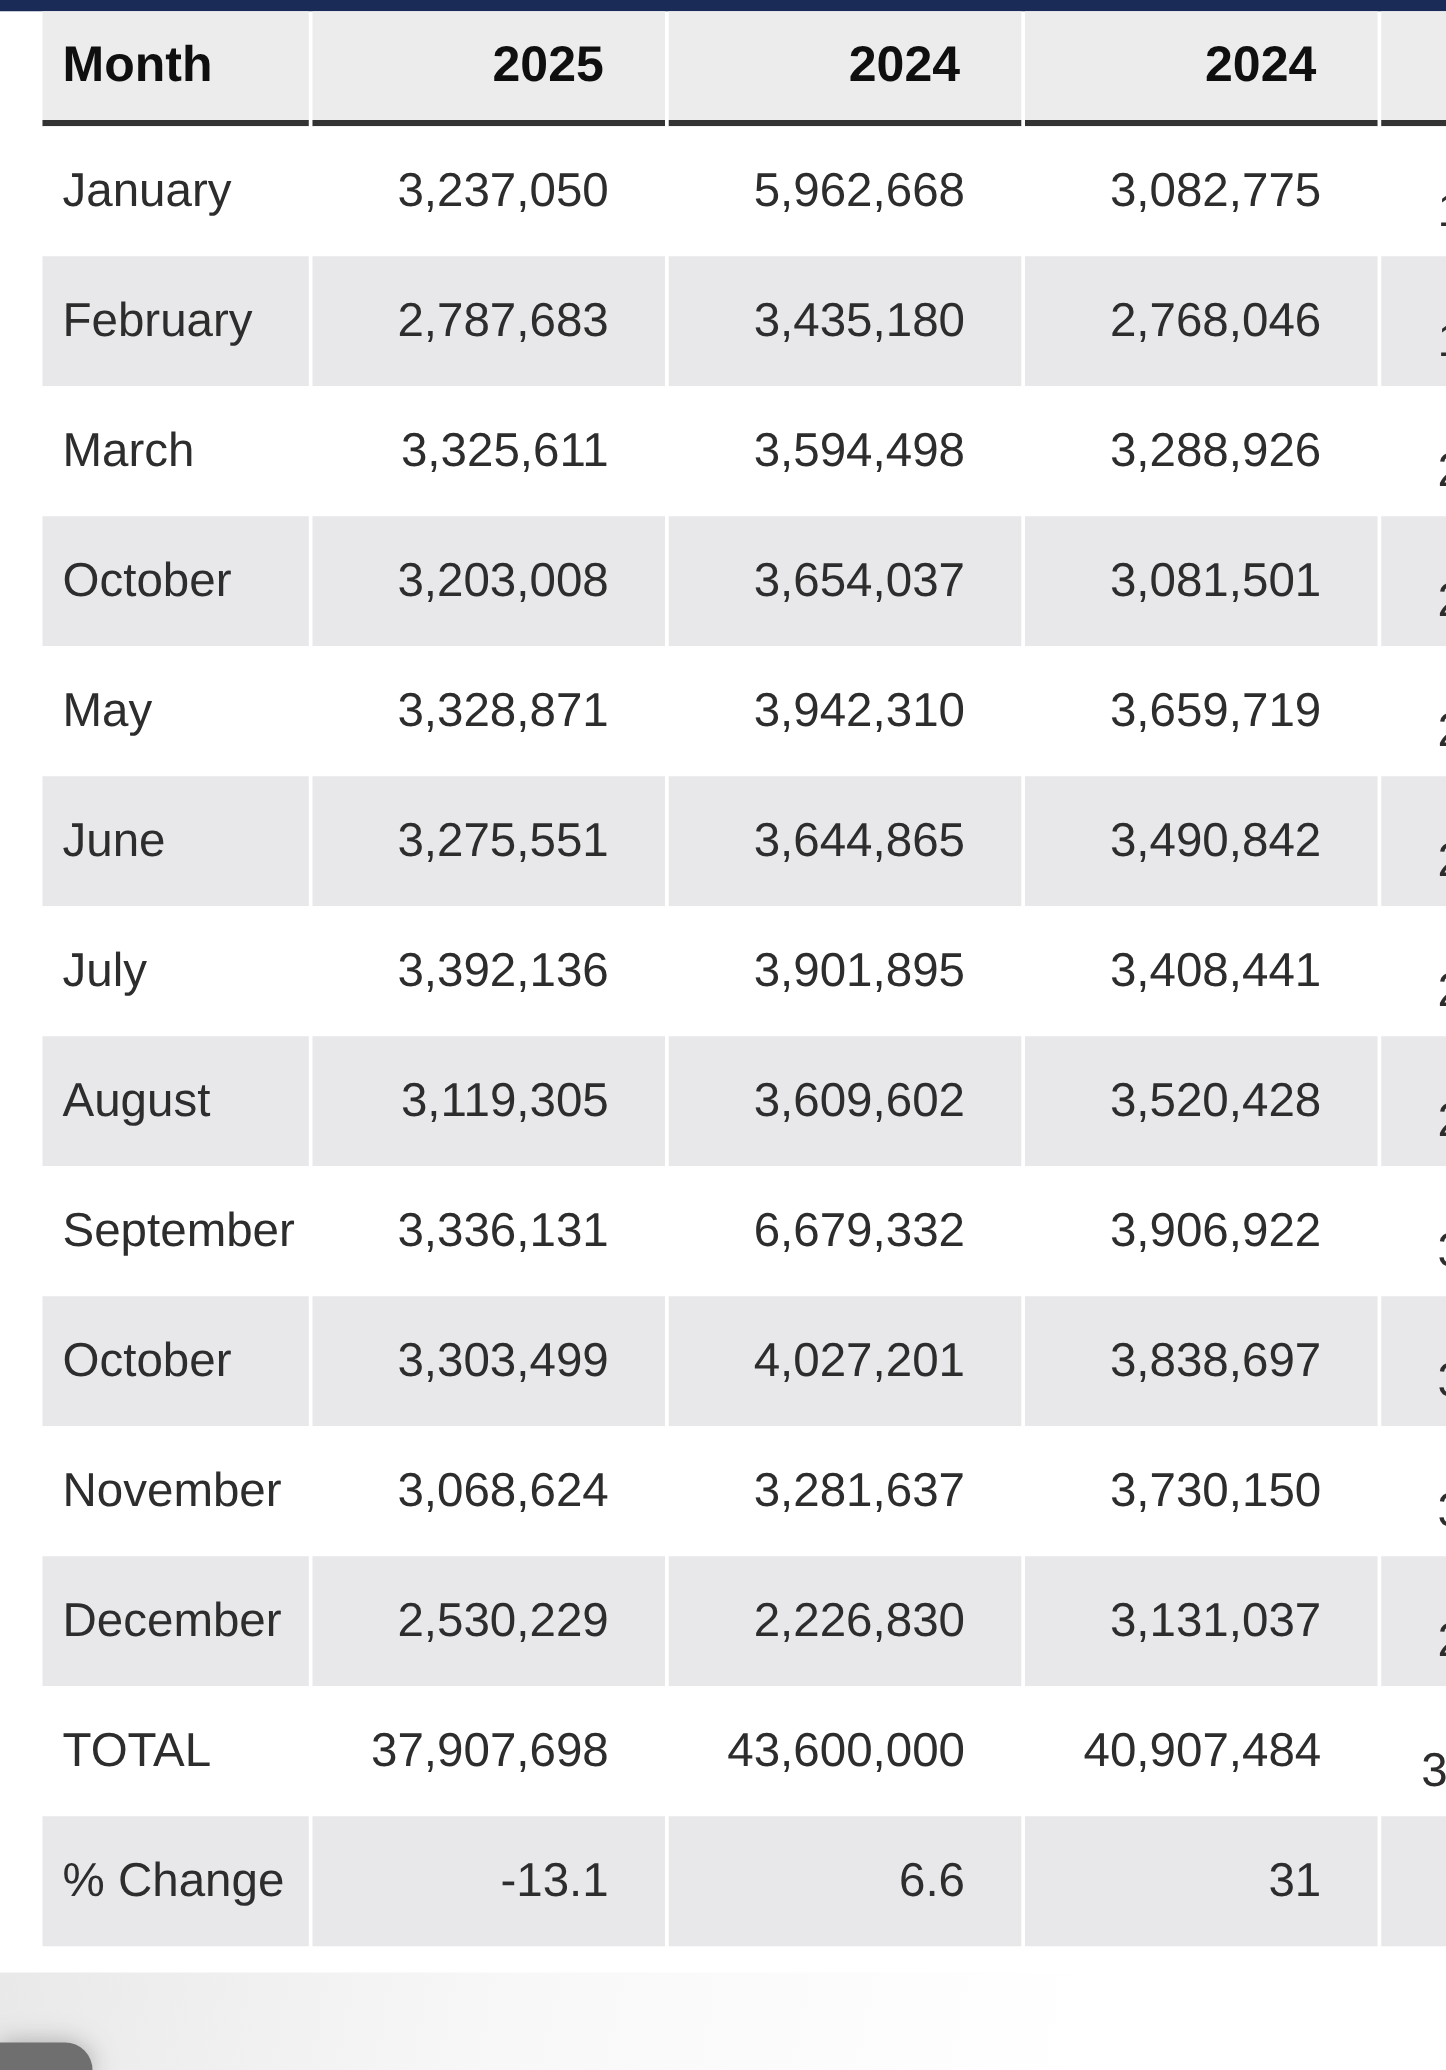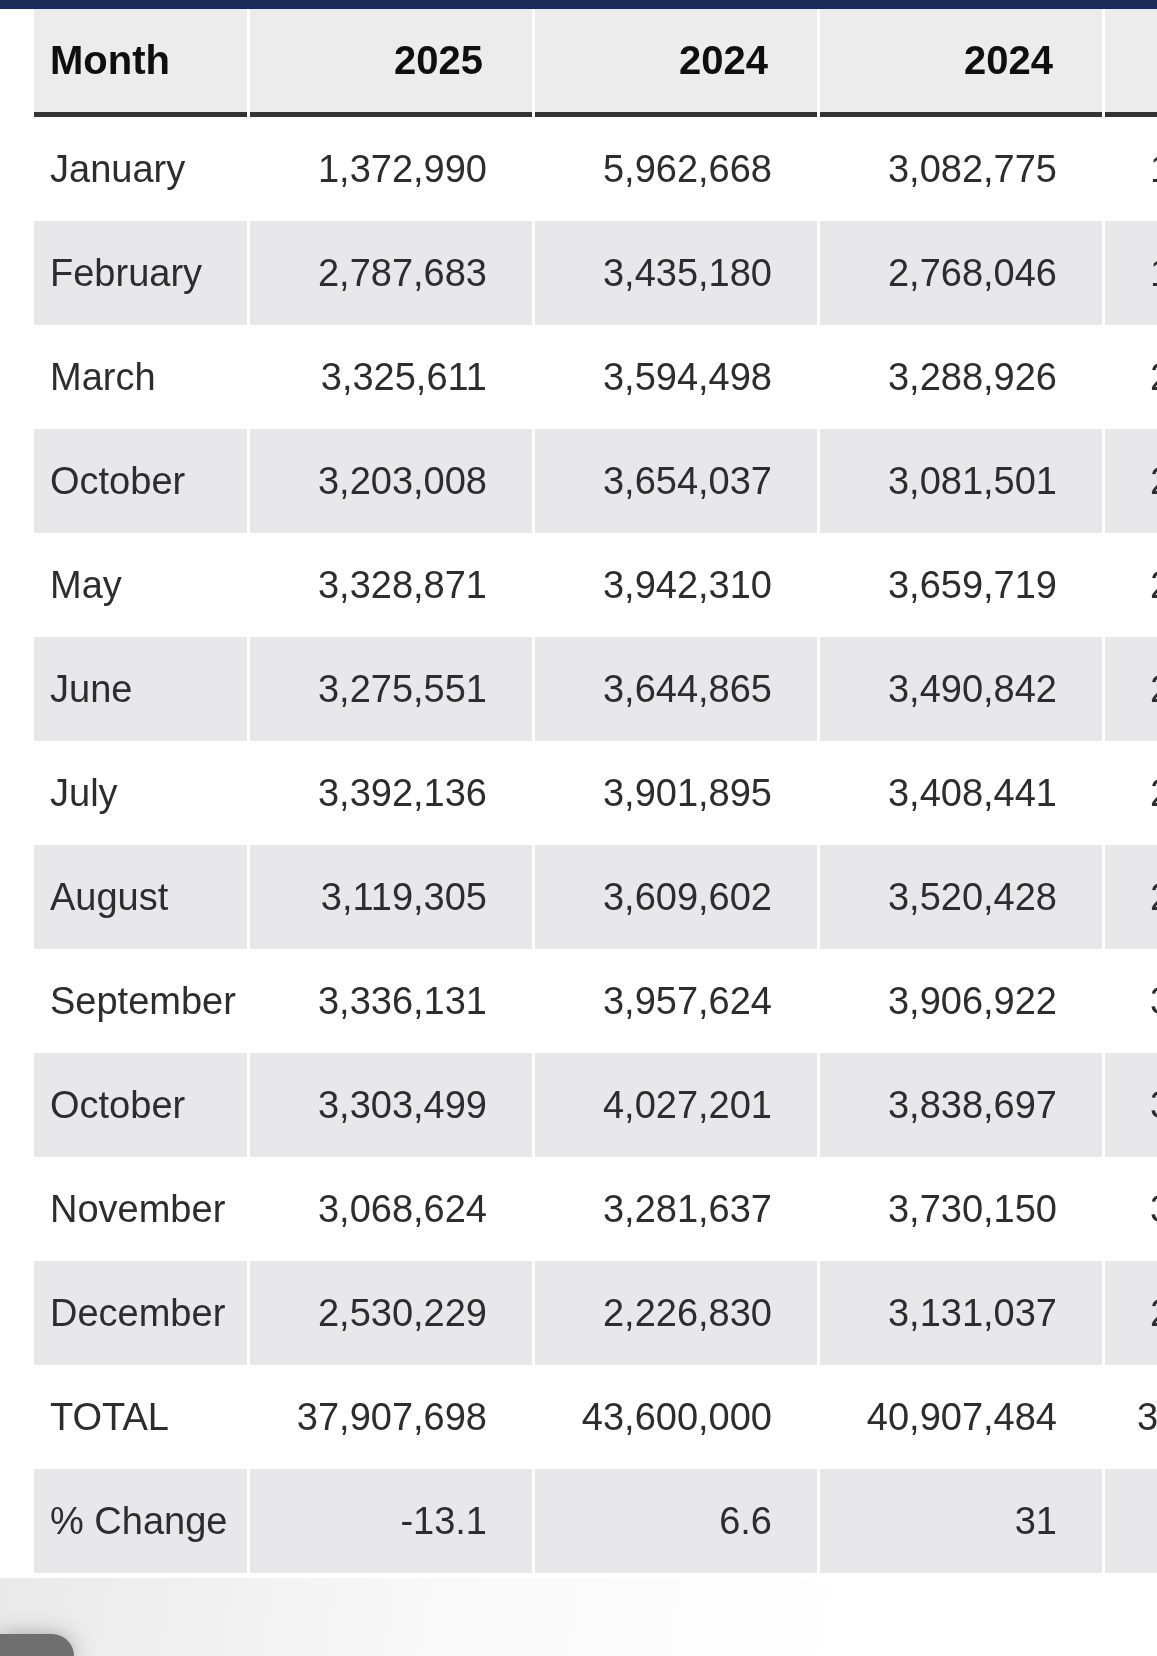--- a/index.html
+++ b/index.html
@@ -12,21 +12,21 @@
     position:absolute;left:0;top:0;width:100%;height:9px;background:#1b2b57;
   }
   table.data{
     position:absolute;left:31px;top:9px;
     border-collapse:separate;border-spacing:3px 0;
     table-layout:fixed;width:1359px;
   }
   col.c-month{width:213px;}
   col.c-year{width:282px;}
   th{
-    box-sizing:border-box;height:108px;
+    box-sizing:border-box;height:92px;
     background:#ececec;border-bottom:5px solid #333333;
     font-size:40px;font-weight:bold;color:#0f0f0f;
     vertical-align:middle;padding:0;
   }
   th.right{text-align:right;padding-right:49px;}
   th.left{text-align:left;padding-left:16px;}
   td{
     box-sizing:border-box;height:104px;
     font-size:38px;font-weight:normal;color:#2d2d2d;
     vertical-align:middle;padding:0;white-space:nowrap;
@@ -68,21 +68,21 @@
         <th class="left">Month</th>
         <th class="right">2025</th>
         <th class="right">2024</th>
         <th class="right">2024</th>
         <th class="right"></th>
       </tr>
   </thead>
   <tbody>
       <tr>
         <td class="left">January</td>
-        <td class="right">1,372,990</td>
+        <td class="right">3,237,050</td>
         <td class="right">5,962,668</td>
         <td class="right">3,082,775</td>
         <td class="right"></td>
       </tr>
       <tr>
         <td class="left">February</td>
         <td class="right">2,787,683</td>
         <td class="right">3,435,180</td>
         <td class="right">2,768,046</td>
         <td class="right"></td>
@@ -125,21 +125,21 @@
       <tr>
         <td class="left">August</td>
         <td class="right">3,119,305</td>
         <td class="right">3,609,602</td>
         <td class="right">3,520,428</td>
         <td class="right"></td>
       </tr>
       <tr>
         <td class="left">September</td>
         <td class="right">3,336,131</td>
-        <td class="right">3,957,624</td>
+        <td class="right">6,679,332</td>
         <td class="right">3,906,922</td>
         <td class="right"></td>
       </tr>
       <tr>
         <td class="left">October</td>
         <td class="right">3,303,499</td>
         <td class="right">4,027,201</td>
         <td class="right">3,838,697</td>
         <td class="right"></td>
       </tr>

